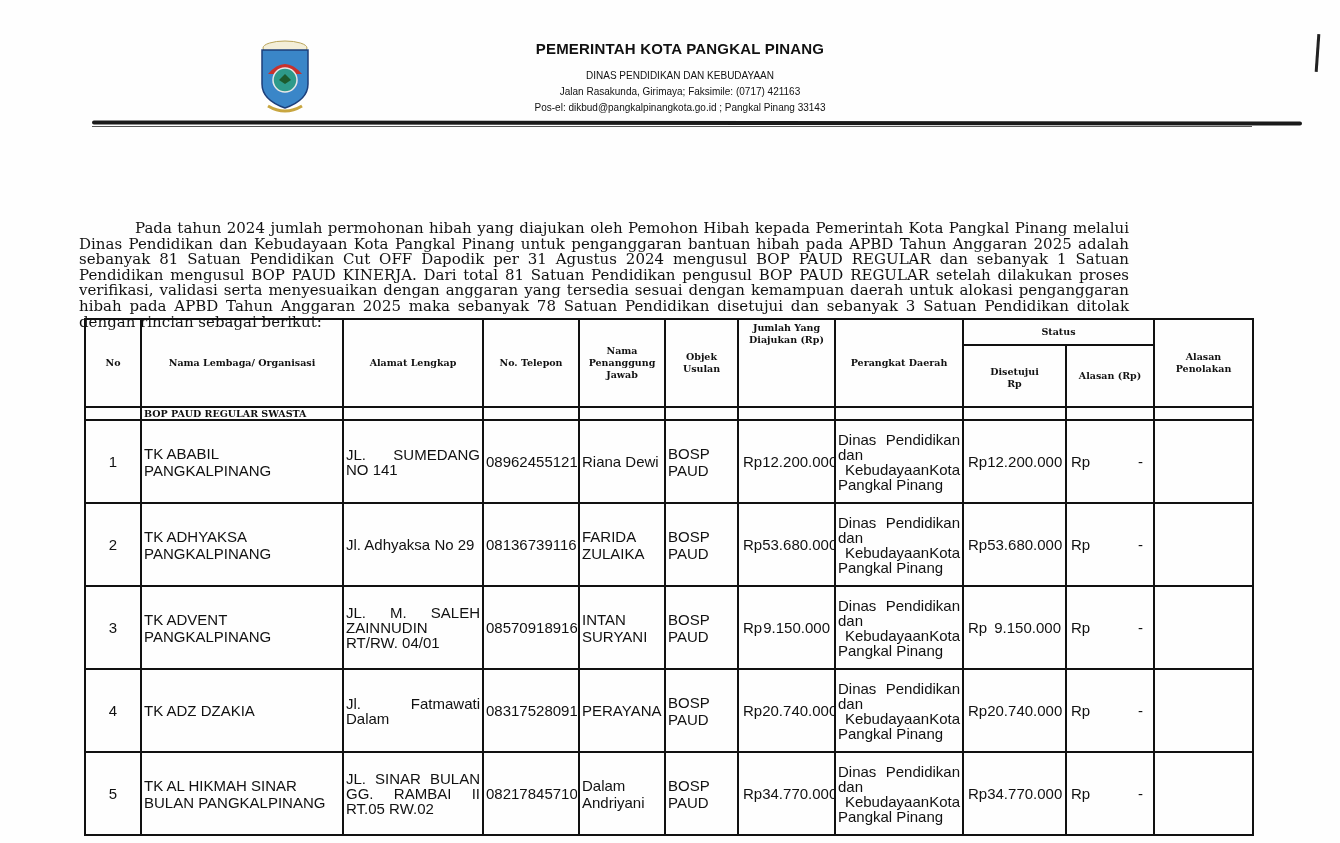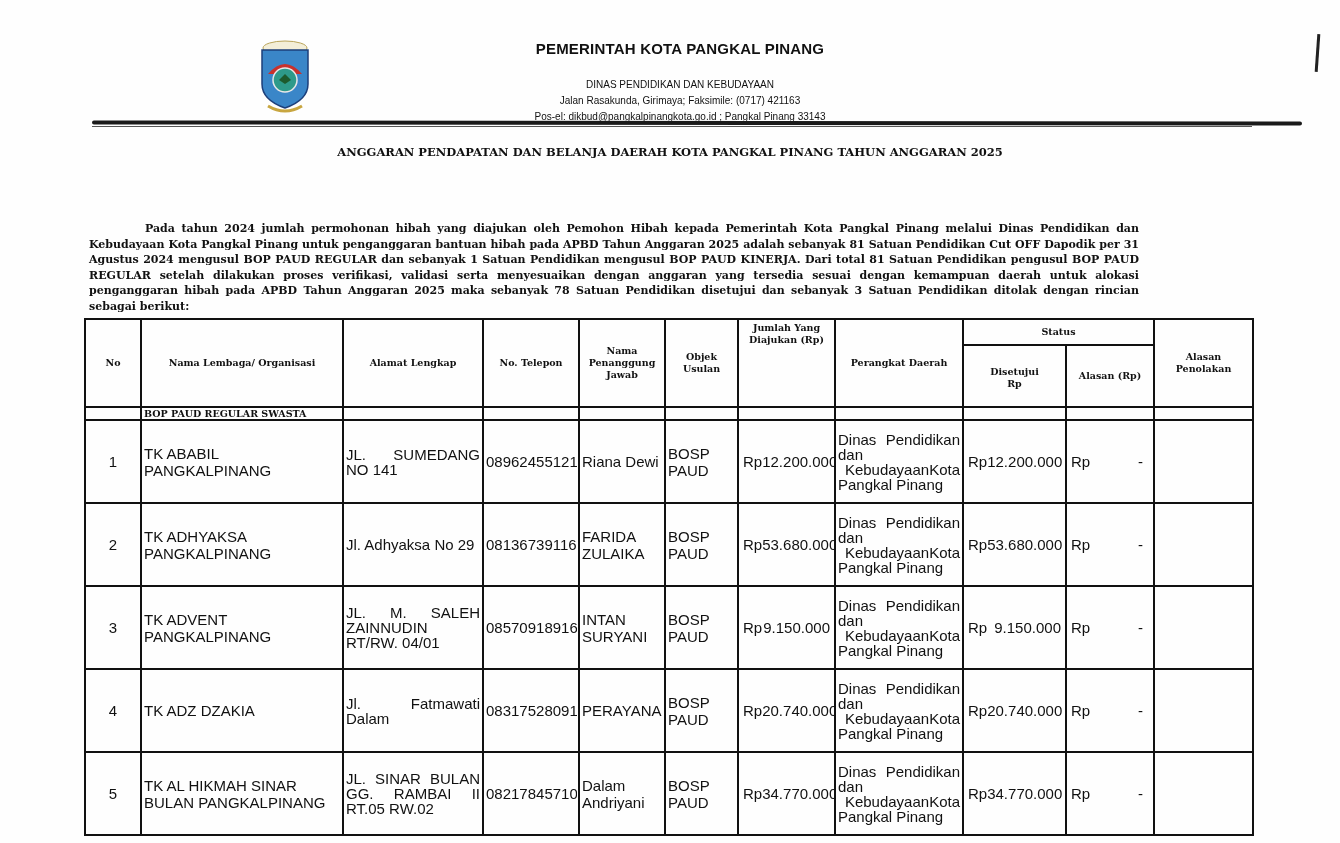--- a/index.html
+++ b/index.html
@@ -2,31 +2,31 @@
 <html><head>
 <meta charset="utf-8">
 <style>
   html, body { margin: 0; padding: 0; background: #ffffff; }
   body { width: 1340px; height: 843px; position: relative; overflow: hidden; color: #111; }
   .page { position: absolute; left: 0; top: 0; width: 1340px; height: 843px; background: #fefefe; }
 
   
   .logo { position: absolute; left: 254px; top: 36px; width: 62px; height: 78px; }
   .kop { position: absolute; left: 420px; top: 40px; width: 520px; text-align: center; font-family: "Liberation Sans", sans-serif; }
-  .kop .gov { font-size: 15px; font-weight: bold; letter-spacing: 0.2px; margin-bottom: 20px; }
+  .kop .gov { font-size: 15px; font-weight: bold; letter-spacing: 0.2px; margin-bottom: 11px; }
   .kop .line { font-size: 10px; line-height: 16px; }
   .rule-thick { position: absolute; left: 92px; top: 121px; width: 1210px; height: 4px; background: #1a1a1a; transform: skewY(0.05deg); border-radius: 2px; }
   .rule-thin { position: absolute; left: 92px; top: 126px; width: 1160px; height: 1px; background: #555; }
   .edge-mark { position: absolute; left: 1316px; top: 34px; width: 3px; height: 38px; background: #222; transform: rotate(4deg); }
 
   
   .titles { position: absolute; left: 300px; top: 145px; width: 740px; text-align: center; font-family: "DejaVu Serif", serif; font-weight: bold; font-size: 11.5px; line-height: 15px; }
 
   
-  .para { position: absolute; left: 89px; top: 221px; width: 1050px; font-family: "DejaVu Serif", serif; font-size: 11px; line-height: 15.6px; text-align: justify; font-weight: bold; }
+  .para { position: absolute; left: 79px; top: 221px; width: 1050px; font-family: "DejaVu Serif", serif; font-size: 15px; line-height: 15.6px; text-align: justify; }
   .para .indent { display: inline-block; width: 56px; }
 
   
   table.grid { position: absolute; left: 84px; top: 318px; border-collapse: collapse; table-layout: fixed; width: 1168px; }
   table.grid td, table.grid th { border: 2px solid #111; padding: 0 2px; overflow: hidden; }
   table.grid th { font-family: "DejaVu Serif", serif; font-weight: bold; font-size: 9.5px; text-align: center; vertical-align: middle; line-height: 12px; }
   .hrow1 th { height: 24px; }
   .hrow2 th { height: 44px; }
   .group-row td { height: 11px; font-family: "DejaVu Serif", serif; font-weight: bold; font-size: 9.5px; line-height: 11px; }
   .data-row td { height: 81px; font-family: "Liberation Sans", sans-serif; font-size: 15px; vertical-align: middle; }
@@ -56,21 +56,20 @@
     <div class="gov">PEMERINTAH KOTA PANGKAL PINANG</div>
     <div class="line">DINAS PENDIDIKAN DAN KEBUDAYAAN</div>
     <div class="line">Jalan Rasakunda, Girimaya; Faksimile: (0717) 421163</div>
     <div class="line">Pos-el: dikbud@pangkalpinangkota.go.id ;  Pangkal Pinang 33143</div>
   </div>
   <div class="rule-thick"></div>
   <div class="rule-thin"></div>
   <div class="edge-mark"></div>
 
   <div class="titles">
-    <div>ANGGARAN PENDAPATAN DAN BELANJA DAERAH KOTA PANGKAL PINANG  TAHUN ANGGARAN 2025</div>
   </div>
 
   <div class="para"><span class="indent"></span><span>Pada tahun 2024 jumlah permohonan hibah yang diajukan oleh Pemohon Hibah kepada Pemerintah Kota Pangkal Pinang melalui Dinas Pendidikan dan Kebudayaan Kota Pangkal Pinang untuk penganggaran bantuan hibah  pada APBD Tahun Anggaran 2025 adalah sebanyak  81 Satuan Pendidikan Cut OFF Dapodik per 31 Agustus 2024 mengusul BOP PAUD REGULAR dan sebanyak 1 Satuan Pendidikan mengusul BOP PAUD KINERJA. Dari total 81 Satuan Pendidikan pengusul BOP PAUD REGULAR setelah dilakukan proses verifikasi, validasi serta menyesuaikan dengan anggaran yang tersedia sesuai dengan kemampuan daerah untuk alokasi penganggaran hibah pada APBD Tahun Anggaran 2025 maka sebanyak 78 Satuan Pendidikan disetujui dan sebanyak 3 Satuan Pendidikan ditolak dengan rincian sebagai berikut:</span></div>
 
   <table class="grid">
     <colgroup>
       <col style="width:56px">
         <col style="width:202px">
         <col style="width:140px">
         <col style="width:96px">

